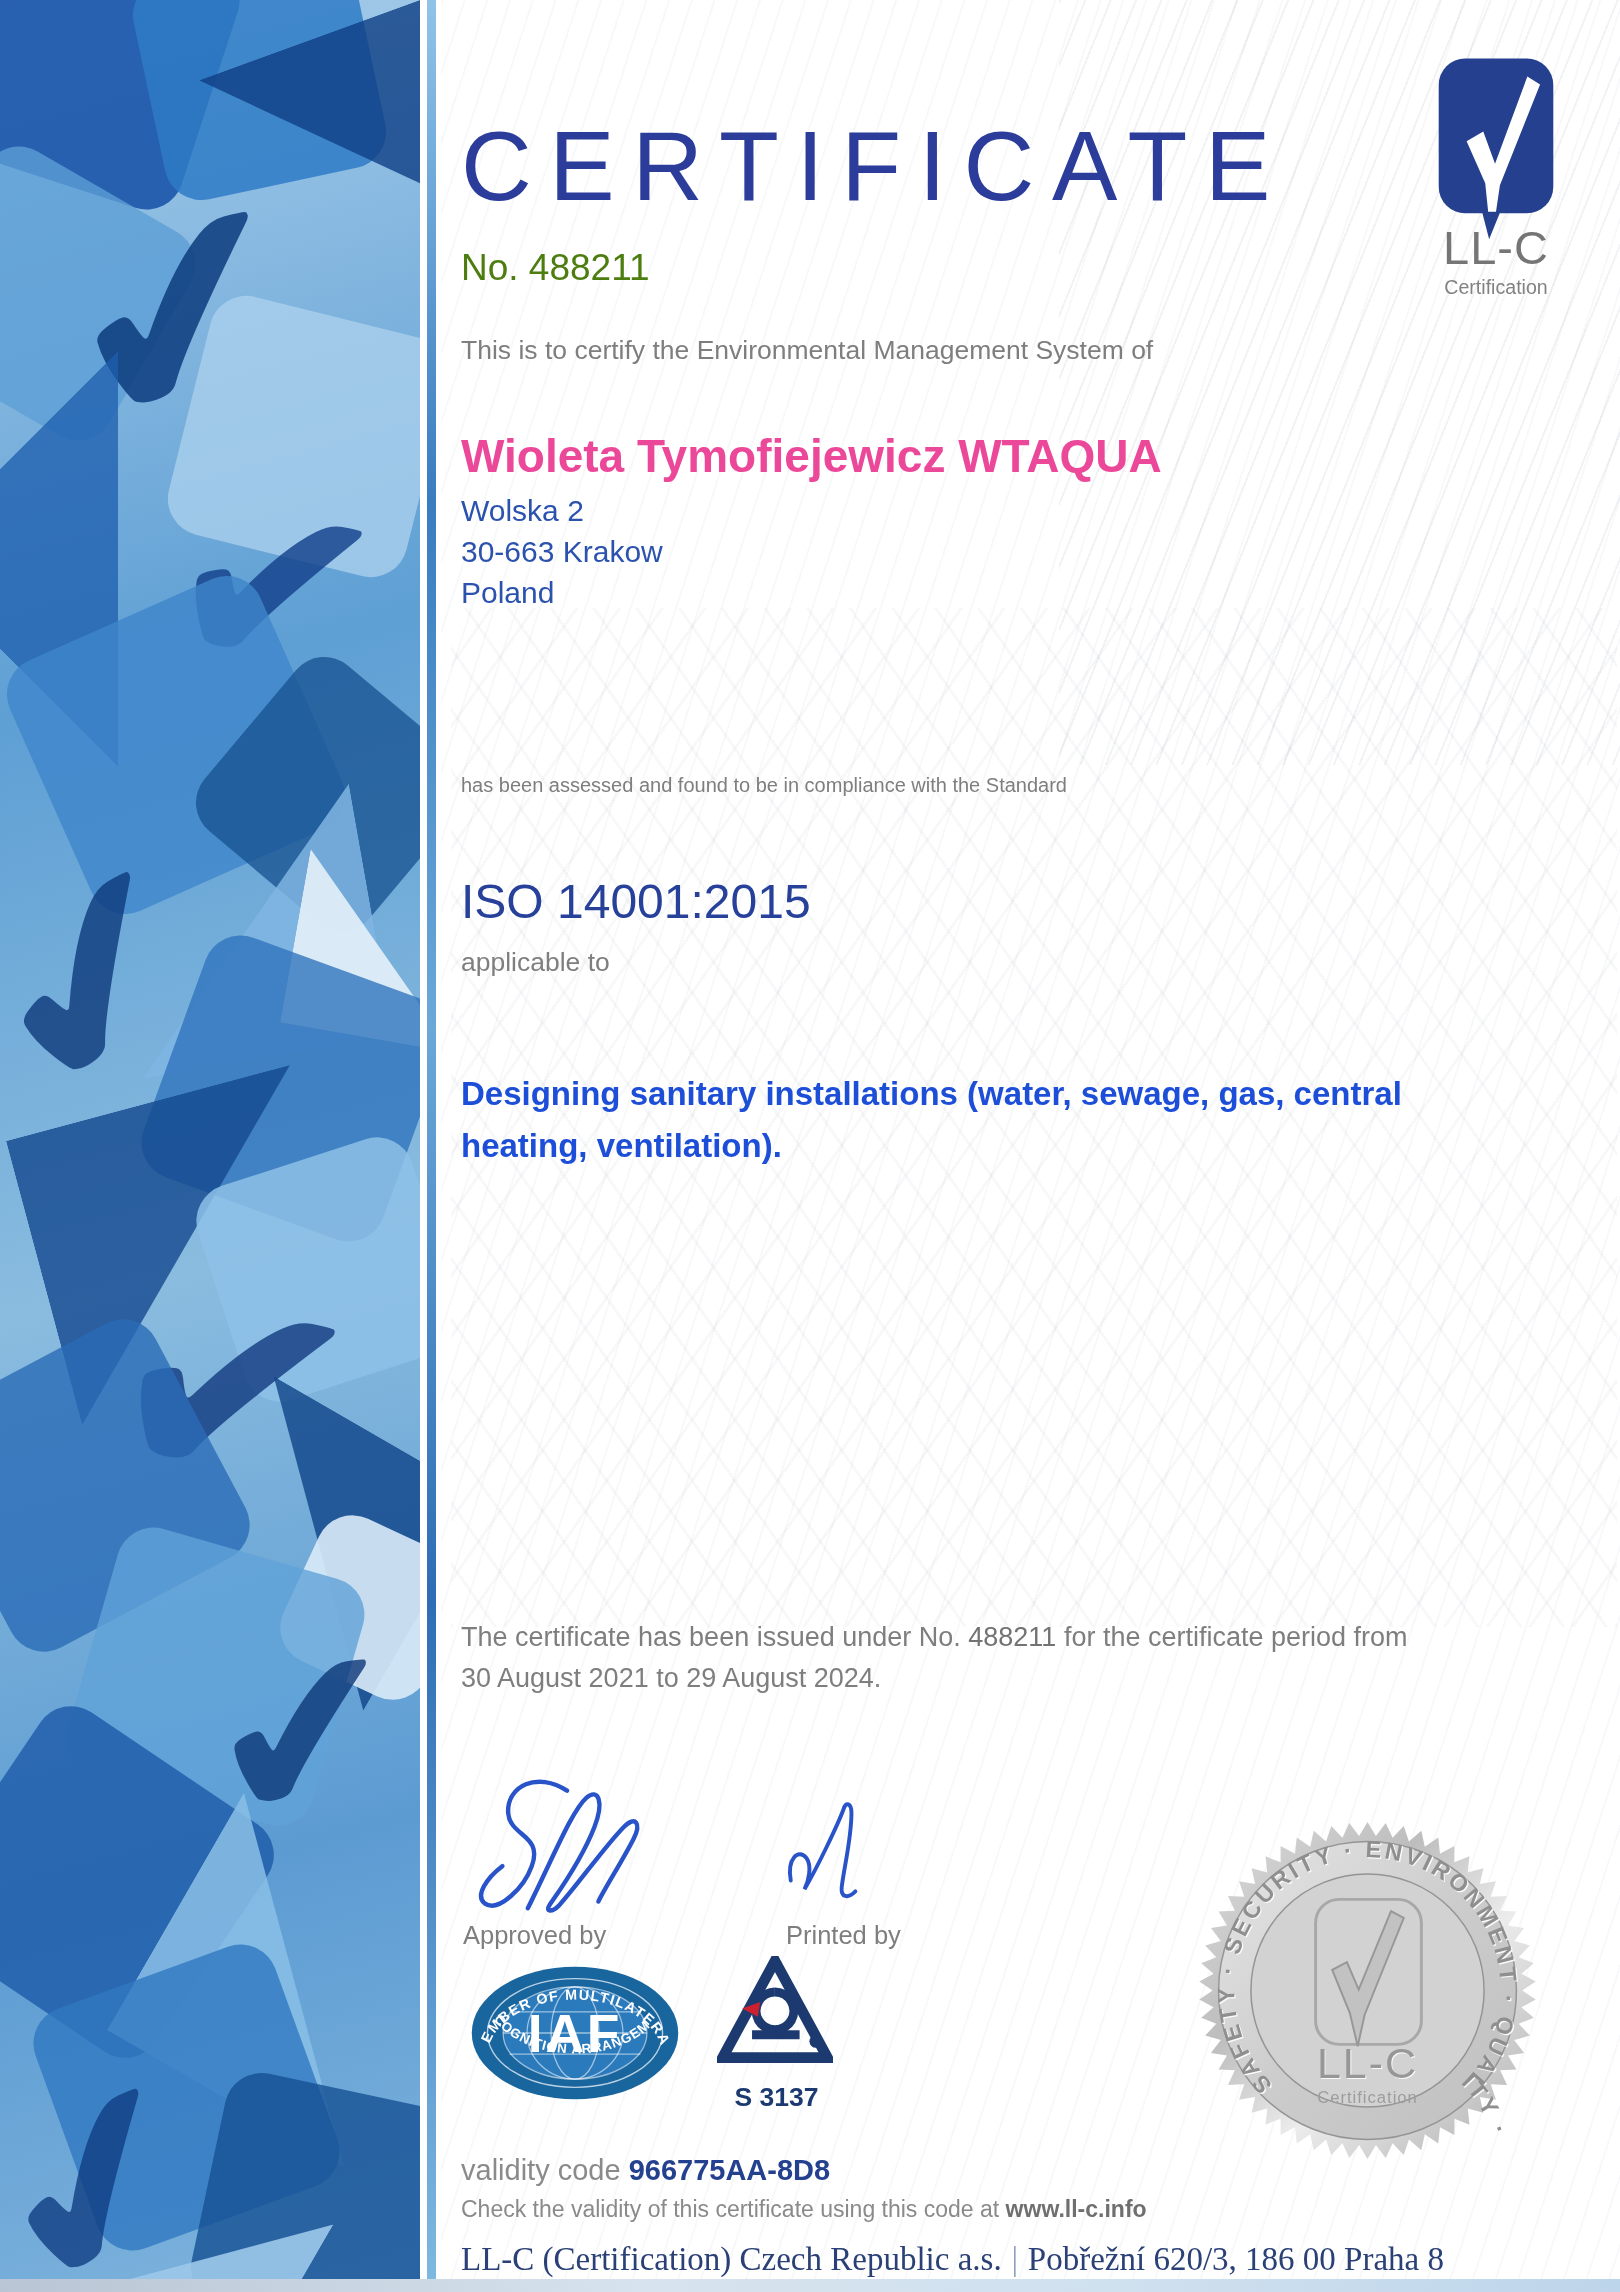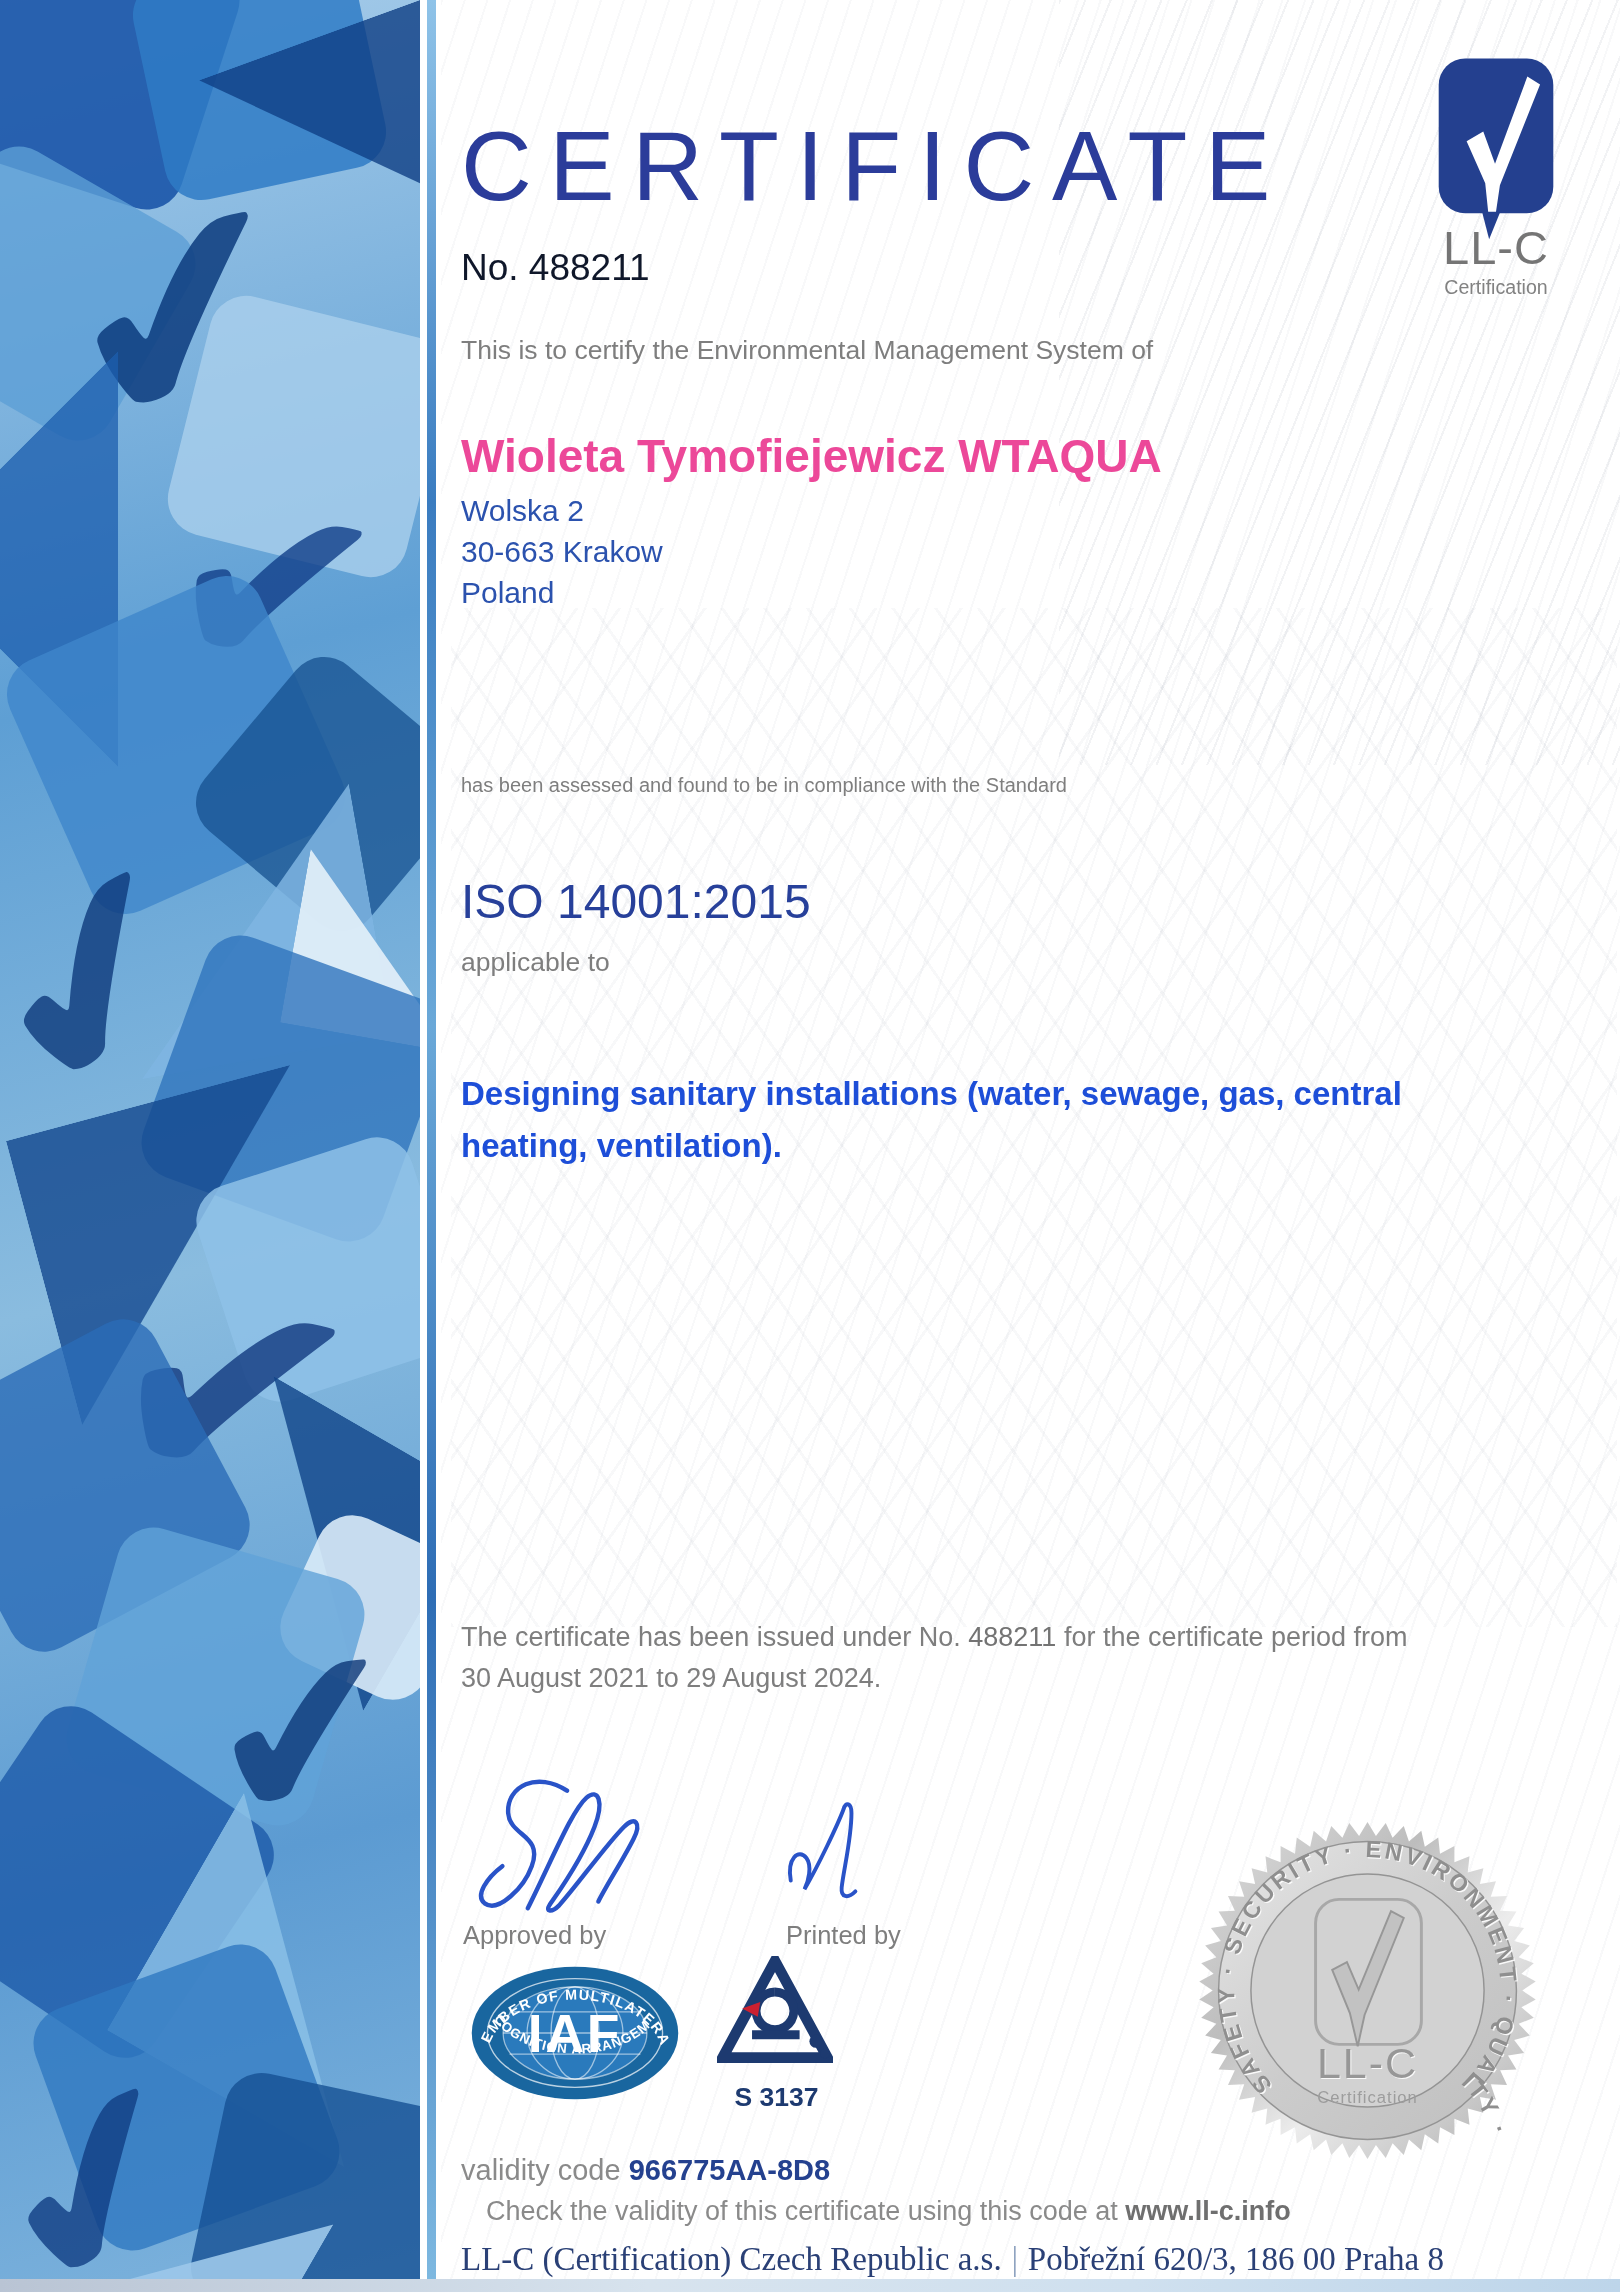--- a/index.html
+++ b/index.html
@@ -24,37 +24,37 @@
     background:repeating-linear-gradient(108deg,rgba(120,130,150,0.05) 0 2px,transparent 2px 21.6px);}
   #wm-diag-tr{left:1059px;top:0;width:562px;height:765px;
     background:repeating-linear-gradient(112deg,rgba(110,120,140,0.09) 0 2px,transparent 2px 23.5px);}
   #wm-chevron{left:451px;top:608px;width:1166px;height:1019px;
     background:repeating-linear-gradient(55deg,rgba(120,130,150,0.055) 0 2.9px,transparent 2.9px 35px),
                repeating-linear-gradient(-55deg,rgba(120,130,150,0.055) 0 2.9px,transparent 2.9px 35px);}
 
   
   .abs{position:absolute;}
   #title{left:461px;top:110px;font-size:98px;letter-spacing:17.6px;color:#2b3c9a;white-space:nowrap;}
-  #cert-no{left:461px;top:247px;font-size:37px;color:#0f172a;}
+  #cert-no{left:461px;top:247px;font-size:37px;color:#4d7c0f;}
   #certify-line{left:461px;top:335px;font-size:26.5px;color:#7e7e7e;}
   #company-name{left:461px;top:429px;font-size:46px;color:#ec4899;white-space:nowrap;font-weight:bold;}
   #company-address{left:461px;top:490px;font-size:30px;color:#2b52ae;line-height:41px;}
   #assessed-line{left:461px;top:774px;font-size:20px;color:#7e7e7e;}
   #standard{left:461px;top:874px;font-size:48px;color:#27409a;}
   #applicable-label{left:461px;top:947px;font-size:26.5px;color:#7e7e7e;}
   #scope{left:461px;top:1068px;width:1019px;font-size:33px;line-height:1.58;font-weight:bold;color:#1d4ed8;}
   #registration{left:461px;top:1617px;width:1157px;font-size:27px;line-height:1.5;color:#7e7e7e;}
   #registration b{color:#737373;font-weight:normal;text-align:right;}
   .sig-label{font-size:25.5px;color:#7e7e7e;}
   #approved-label{left:463px;top:1921px;}
   #printed-label{left:786px;top:1921px;}
   #s3137-label{left:698px;top:2082px;width:157px;text-align:center;font-size:26.5px;font-weight:bold;color:#1d3a70;}
   #validity-line{left:461px;top:2154px;font-size:29px;color:#8a8a8a;}
   #validity-line b{color:#24418f;font-weight:bold;}
-  #check-line{left:461px;top:2196px;font-size:27px;color:#8a8a8a;margin-left:25px;}
+  #check-line{left:461px;top:2196px;font-size:23px;color:#8a8a8a;}
   #check-line b{color:#6f6f6f;font-weight:bold;}
   #footer-line{left:461px;top:2241px;font-size:33px;color:#2a4076;font-family:"Liberation Serif",serif;white-space:nowrap;}
   #footer-line .sep{color:#8fa3c0;padding:0 9.8px;}
 
   
   #llc-logo-svg{left:1437px;top:57px;}
   #llc-wordmark{left:1398px;top:220px;width:196px;text-align:center;font-size:47px;color:#757575;letter-spacing:1px;}
   #llc-subtitle{left:1398px;top:276px;width:196px;text-align:center;font-size:19.6px;color:#828282;}
 
   

